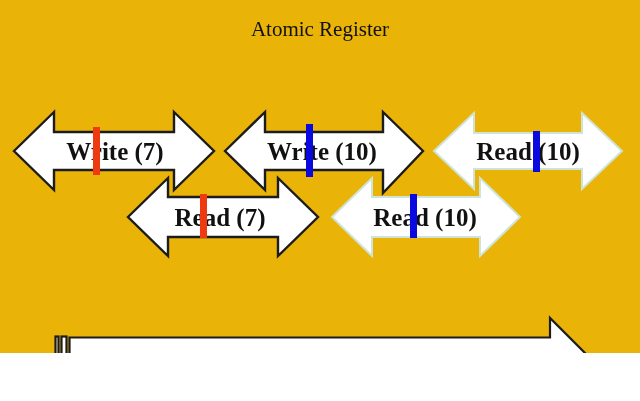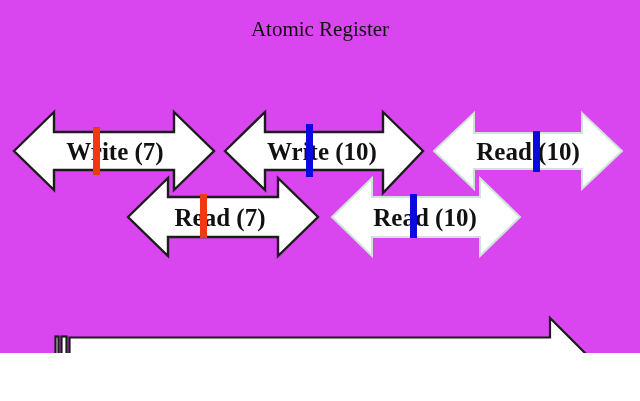--- a/index.html
+++ b/index.html
@@ -1,20 +1,20 @@
 <!DOCTYPE html>
 <html><head>
 <meta charset="utf-8">
 <style>
   html, body { margin: 0; padding: 0; background: #ffffff; }
   #stage {
     position: relative;
     width: 640px;
     height: 353px;
-    background: #d946ef;
+    background: #eab308;
     overflow: hidden;
     font-family: "Liberation Serif", serif;
     text-decoration: underline;
   }
   svg { display: block; }
   .title-text {
     font-family: "Liberation Serif", serif;
     font-size: 21px;
     font-weight: 400;
   }

